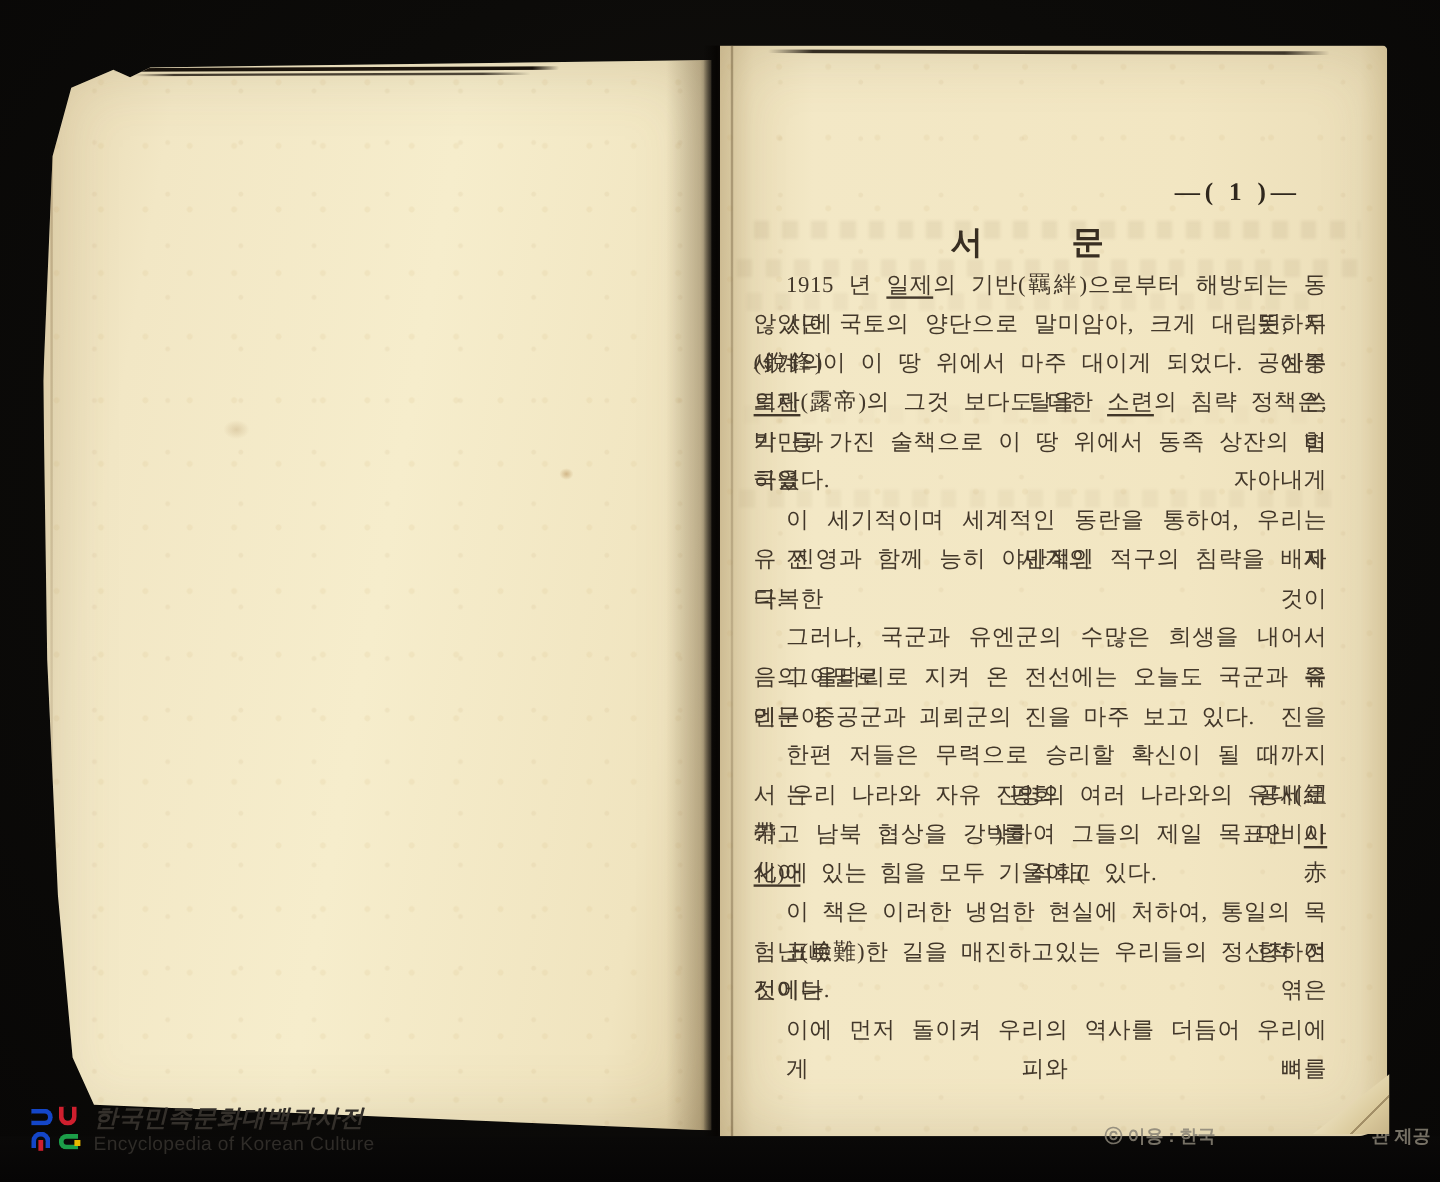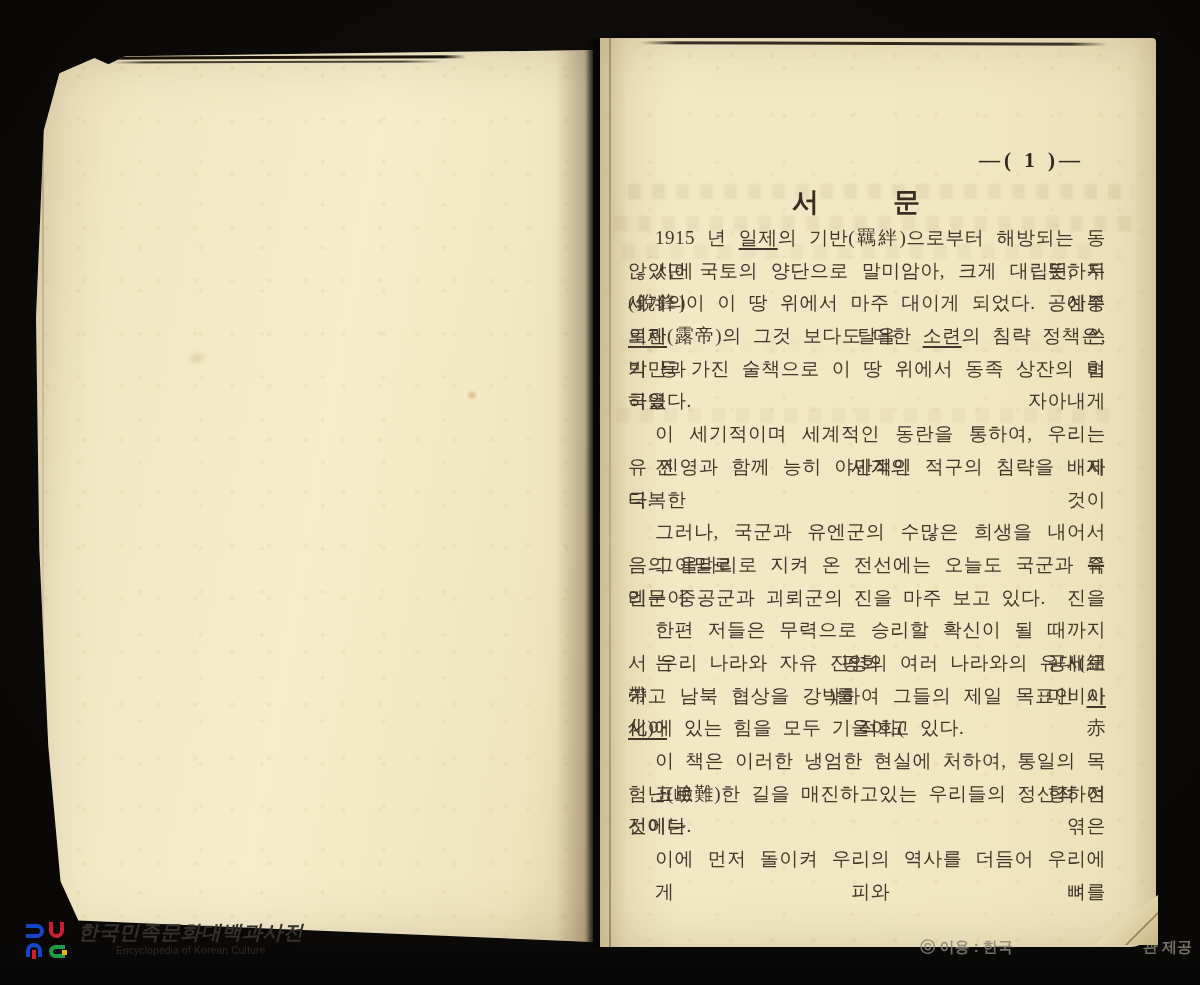--- a/index.html
+++ b/index.html
@@ -106,21 +106,21 @@
     border-radius:0 0 8px 8px;}
   .lg3{width:16px;height:14px;border:4.5px solid #1446c8;border-bottom:0;
     border-radius:8px 8px 0 0;position:relative;}
   .lg3::after{content:"";position:absolute;left:2px;top:3px;width:4px;height:9px;background:#cf1f2e;}
   .lg4{width:16px;height:13px;border:4.5px solid #1c9e49;border-right:0;
     border-radius:7px 0 0 7px;position:relative;margin-top:2px;}
   .lg4::after{content:"";position:absolute;right:-2px;top:1px;width:5px;height:5px;background:#e8b800;}
   .wm-text{line-height:1;}
   .wm-ko{font-family:"Liberation Sans","DejaVu Sans",sans-serif;font-size:20px;font-weight:700;
     color:#34302b;letter-spacing:.5px;font-style:italic;}
-  .wm-en{font-family:"Liberation Sans","DejaVu Sans",sans-serif;font-size:10px;
+  .wm-en{font-family:"Liberation Sans","DejaVu Sans",sans-serif;font-size:16px;
     color:#2f2c28;margin-top:4px;letter-spacing:.3px;text-align:center;}
 </style>
 </head>
 <body>
 
 <div class="scene">
 
   <div class="page-left">
     <div class="ink-line-left-1"></div>
     <div class="ink-line-left-2"></div>

